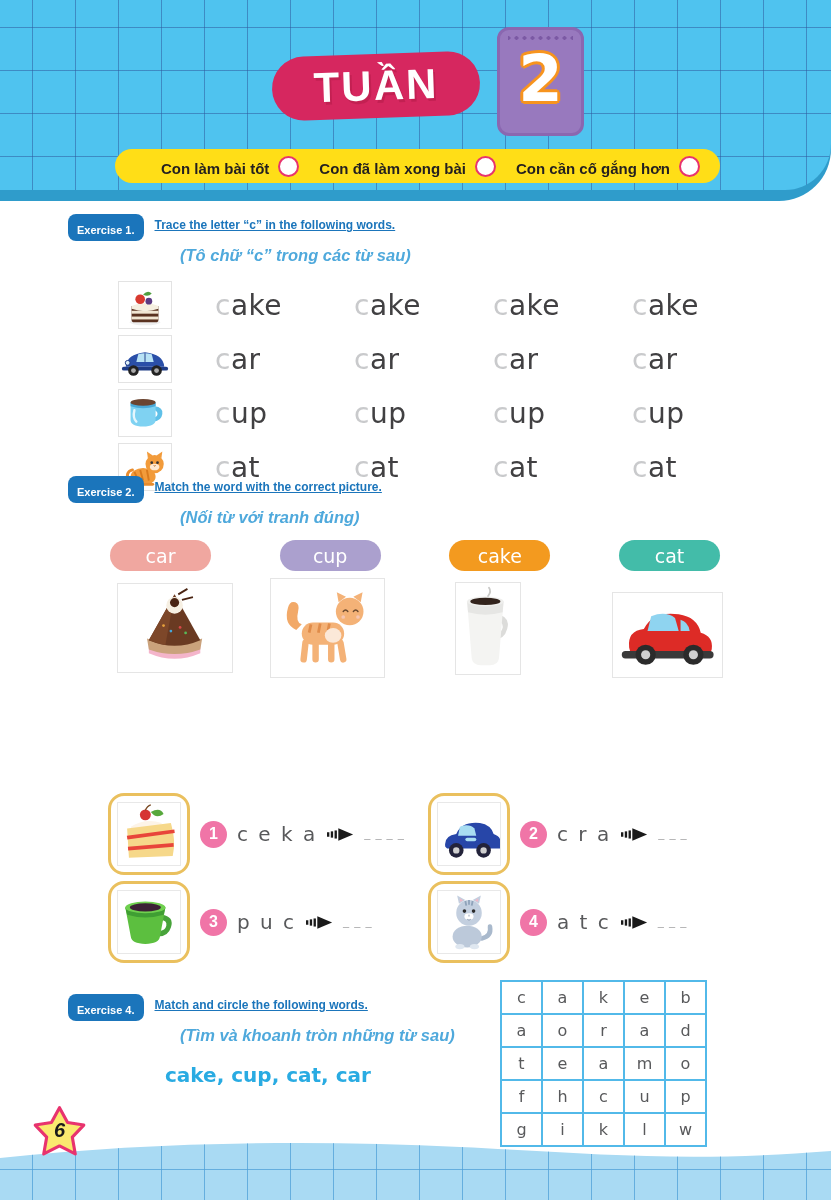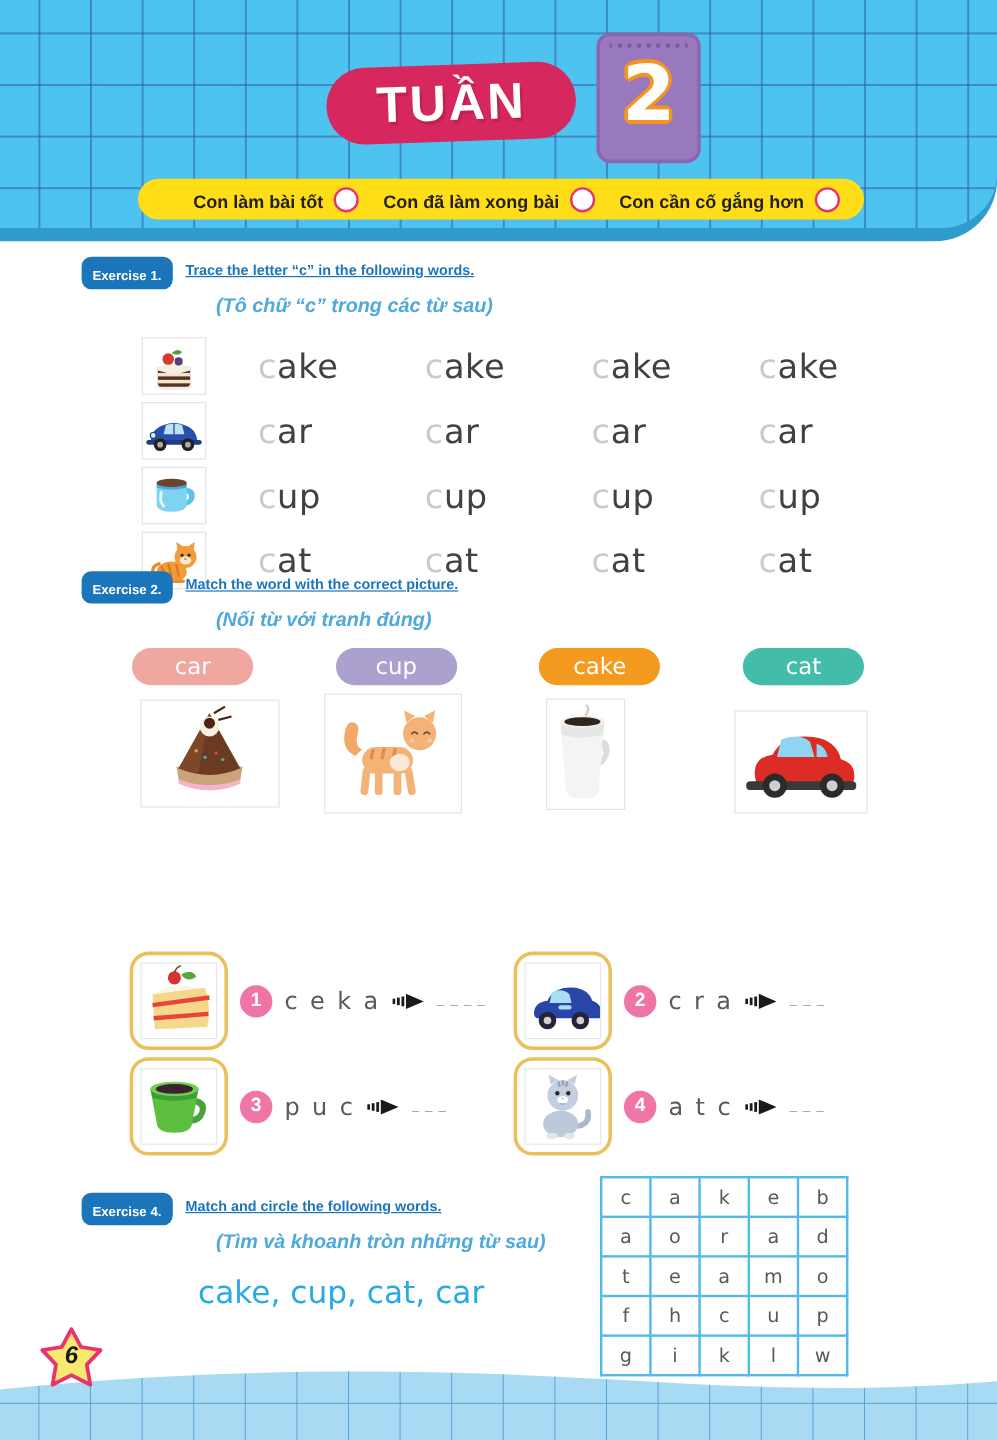--- a/index.html
+++ b/index.html
@@ -87,21 +87,21 @@
   .num-circle{width:27px;height:27px;border-radius:50%;background:var(--circle-pink,#F075A7);
     color:#fff;font-weight:bold;font-size:16px;display:flex;align-items:center;justify-content:center;flex:none;}
   .letters{font-size:20px;color:#58595B;letter-spacing:2px;white-space:nowrap;
     font-family:"DejaVu Sans",sans-serif;}
   .arrow-wrap{display:flex;align-items:center;}
   .arrow-wrap svg{width:27px;height:15px;}
   .blanks{font-size:11px;font-weight:bold;color:#58595B;letter-spacing:1px;white-space:nowrap;}
 
   
   #ex4{top:962px;width:430px;margin-top:32px;}
-  .word-list{margin:18px 0 0 97px;color:var(--words-cyan,#29ABE2);font-weight:normal;font-size:26px;
+  .word-list{margin:18px 0 0 97px;color:var(--words-cyan,#29ABE2);font-weight:bold;font-size:20px;
     font-family:"DejaVu Sans",sans-serif;}
   .lgrid{position:absolute;left:500px;top:980px;border-collapse:collapse;background:#fff;}
   .lgrid td{width:39px;height:31px;border:2px solid var(--grid-blue,#52B9E9);text-align:center;
     font-size:16px;color:#58595B;padding:0;font-family:"DejaVu Sans",sans-serif;}
 
   
   .footer-wave{position:absolute;left:0;bottom:0;width:831px;height:62px;}
   .star{position:absolute;left:32px;top:1103px;width:55px;height:57px;}
   .star svg{width:100%;height:100%;}
   .star-num{position:absolute;top:16px;left:0;width:100%;text-align:center;font-size:20px;

